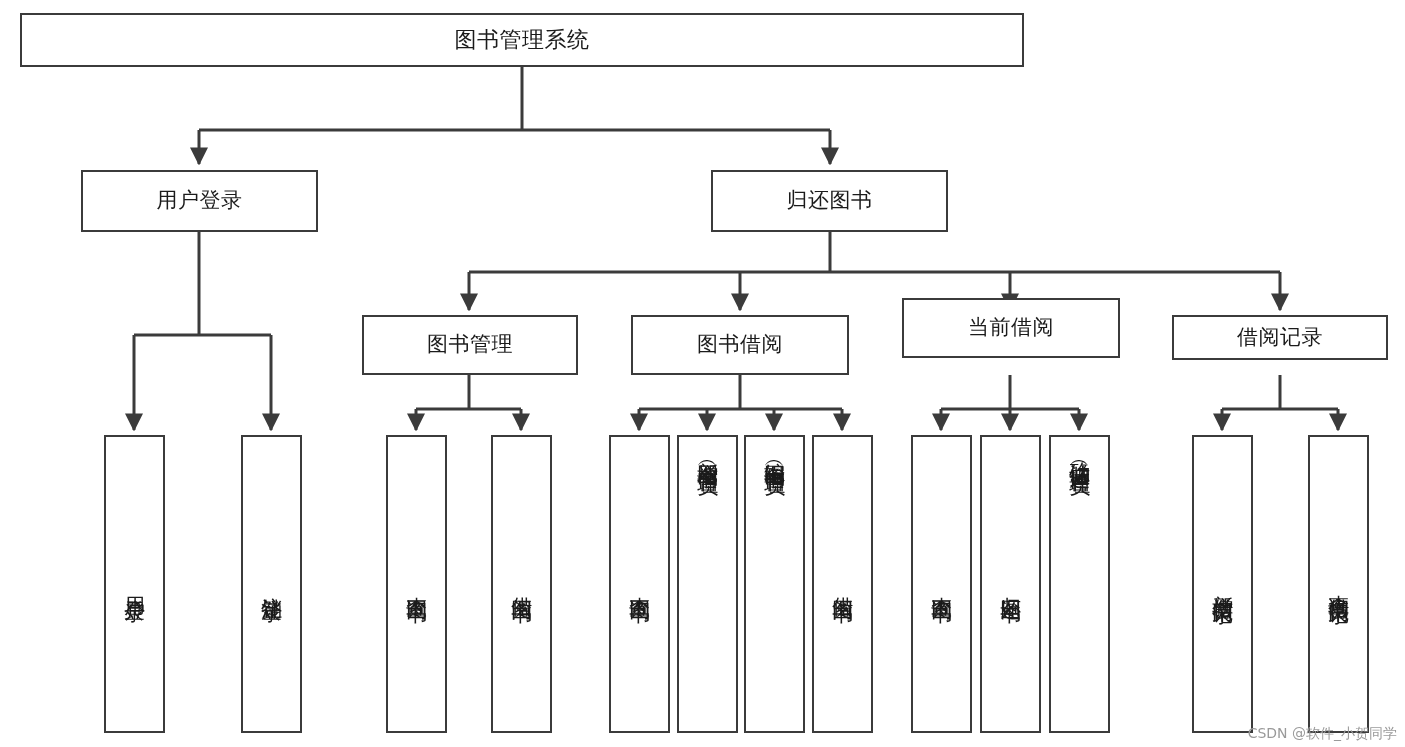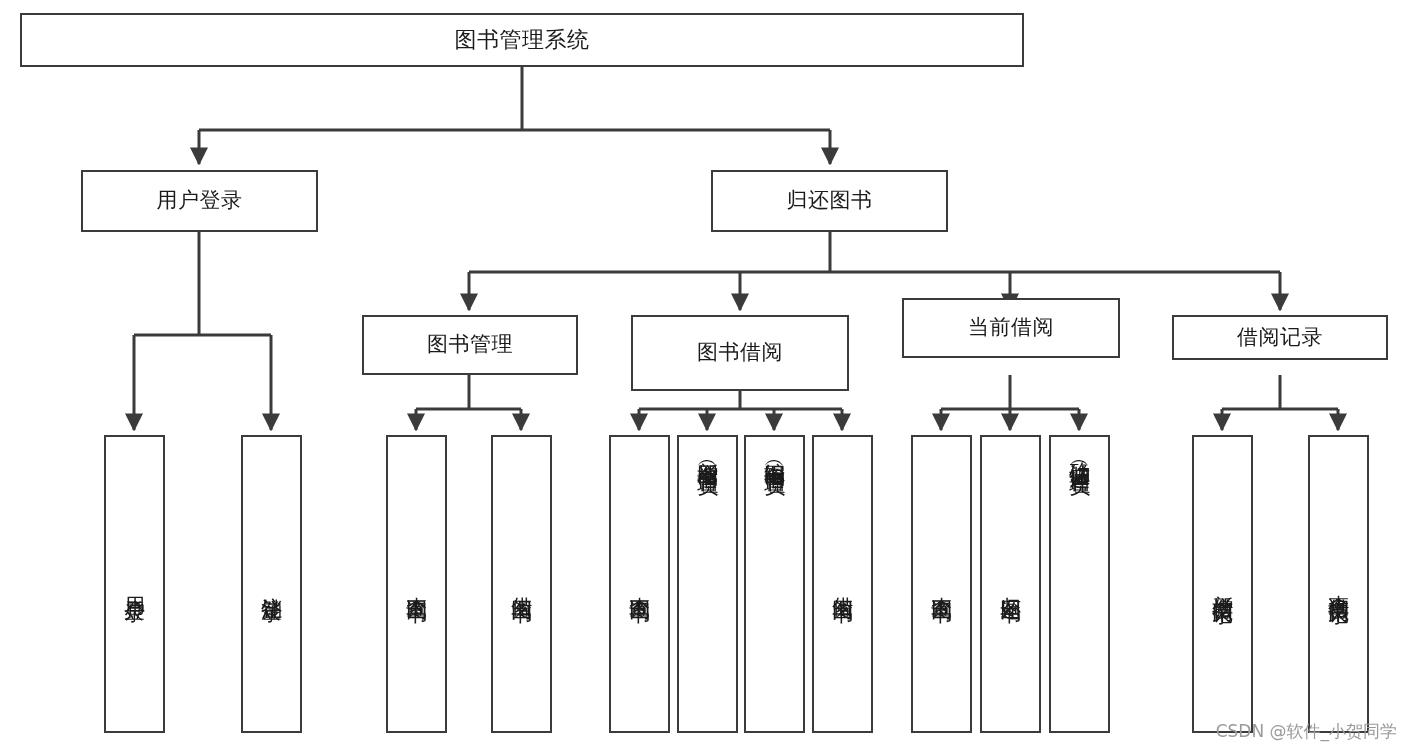--- a/index.html
+++ b/index.html
@@ -65,21 +65,21 @@
     margin: 0 auto;
   }
   .node.v.mid {
     align-items: center;
     padding-top: 0;
   }
   .watermark {
     position: absolute;
     right: 8px;
     bottom: 4px;
-    font-size: 17px;
+    font-size: 14px;
     color: #9a9a9a;
     white-space: nowrap;
     z-index: 3;
     font-family: "DejaVu Sans", "Liberation Sans", sans-serif;
   }
 </style>
 </head>
 <body>
 
 <div id="canvas">
@@ -141,21 +141,21 @@
   <div class="node h" style="left:81px; top:170px; width:237px; height:62px;">
     <span class="lbl">用户登录</span>
   </div>
   <div class="node h" style="left:711px; top:170px; width:237px; height:62px;">
     <span class="lbl">归还图书</span>
   </div>
 
   <div class="node h" style="left:362px; top:315px; width:216px; height:60px;">
     <span class="lbl">图书管理</span>
   </div>
-  <div class="node h" style="left:631px; top:315px; width:218px; height:76px;">
+  <div class="node h" style="left:631px; top:315px; width:218px; height:60px;">
     <span class="lbl">图书借阅</span>
   </div>
   <div class="node h" style="left:902px; top:298px; width:218px; height:60px;">
     <span class="lbl">当前借阅</span>
   </div>
   <div class="node h" style="left:1172px; top:315px; width:216px; height:45px;">
     <span class="lbl">借阅记录</span>
   </div>
 
   <div class="node v mid" style="left:104px; top:435px; width:61px; height:298px;">

